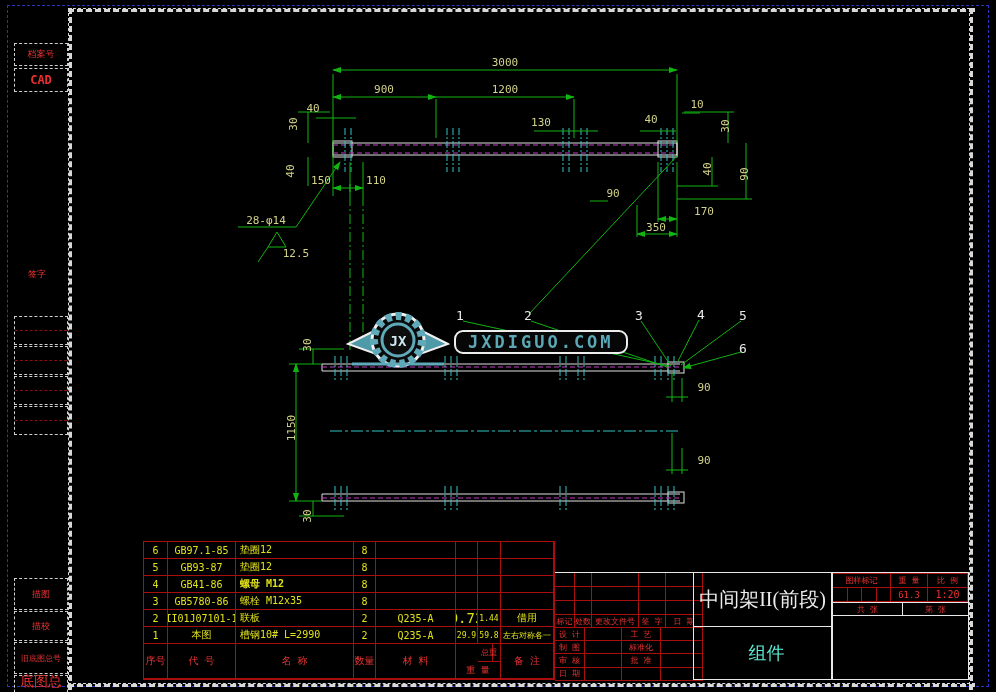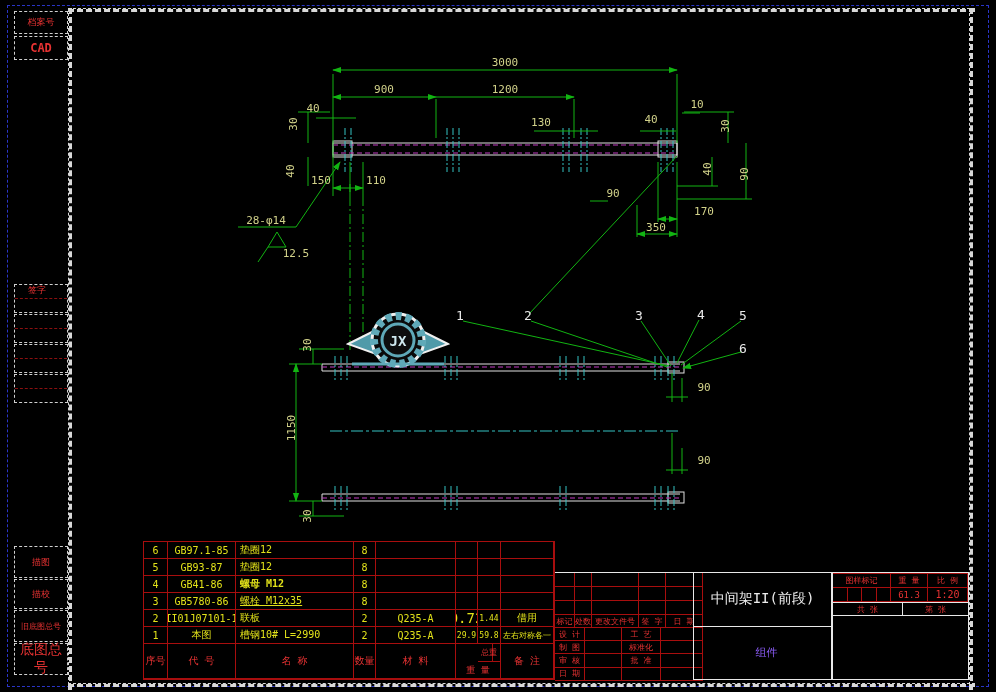--- a/index.html
+++ b/index.html
@@ -5,21 +5,21 @@
   html,body{margin:0;padding:0;background:#000;}
   body{width:996px;height:692px;position:relative;overflow:hidden;
        font-family:"DejaVu Sans Mono","DejaVu Sans",monospace;}
   .abs{position:absolute;}
   
   .blue-frame{left:7px;top:5px;width:980px;height:680px;border:1px dashed #2a35c8;}
   .wdash{border-color:#d8d8d8;border-style:dashed;}
   .vline{width:0;border-left-width:1px;}
   .hline{height:0;border-top-width:1px;}
   
-  .mbox{border:1px dashed #cfcfcf;color:#e63232;display:flex;align-items:center;justify-content:center;text-align:center;}
+  .mbox{border:1px dashed #cfcfcf;color:#e63232;display:flex;align-items:center;justify-content:center;text-align:center;margin-top:32px;}
   .rsep{border-top:1px dashed #8a1010;}
   .redtext{color:#e63232;}
   
   .grid{display:grid;box-sizing:border-box;}
   .cell{box-sizing:border-box;border-right:1px solid #a80e0e;border-bottom:1px solid #a80e0e;
         display:flex;align-items:center;justify-content:center;overflow:hidden;white-space:nowrap;}
   .bom{left:143px;top:541px;width:412px;height:139px;border:1px solid #a80e0e;
        grid-template-columns:24px 68px 118px 22px 80px 22px 23px 1fr;
        grid-template-rows:repeat(6,17px) 1fr;}
   .bom .y{color:#e2e21a;font-size:10px;}
@@ -45,21 +45,21 @@
 <div class="abs wdash vline" style="left:969px;top:8px;height:676px;"></div>
 <div class="abs wdash hline" style="left:68px;top:8px;width:901px;"></div>
 <div class="abs wdash hline" style="left:68px;top:683px;width:901px;"></div>
 
 <div class="abs mbox" style="left:14px;top:11px;width:52px;height:21px;font-size:9px;">
   <span>档案号</span>
 </div>
 <div class="abs mbox" style="left:14px;top:36px;width:52px;height:22px;font-size:12px;font-weight:bold;">
   <span>CAD</span>
 </div>
-<div class="abs redtext" style="left:28px;top:284px;font-size:9px;">签字</div>
+<div class="abs redtext" style="left:28px;top:268px;font-size:9px;">签字</div>
 <div class="abs mbox" style="left:14px;top:284px;width:52px;height:27px;">
     <div class="rsep" style="width:100%;"></div>
   </div>
 <div class="abs mbox" style="left:14px;top:314px;width:52px;height:27px;">
     <div class="rsep" style="width:100%;"></div>
   </div>
 <div class="abs mbox" style="left:14px;top:344px;width:52px;height:27px;">
     <div class="rsep" style="width:100%;"></div>
   </div>
 <div class="abs mbox" style="left:14px;top:374px;width:52px;height:27px;">
@@ -258,20 +258,21 @@
   <svg width="104" height="80" viewBox="0 0 104 80">
     <polygon points="2,42 34,26 40,46 30,52" fill="#4f9aa9" stroke="#f0f0f0" stroke-width="2"></polygon>
     <polygon points="102,42 70,26 64,46 74,52" fill="#4f9aa9" stroke="#f0f0f0" stroke-width="2"></polygon>
     <circle cx="52" cy="38" r="26" fill="#0a0a0a" stroke="#f0f0f0" stroke-width="3"></circle>
     <circle cx="52" cy="38" r="24" fill="none" stroke="#5fa9b8" stroke-width="8" stroke-dasharray="6,4"></circle>
     <circle cx="52" cy="38" r="16" fill="#0d0d0d" stroke="#5fa9b8" stroke-width="3"></circle>
     <text x="52" y="44" text-anchor="middle" fill="#cfe8ee" font-size="14" font-weight="bold" font-family="DejaVu Sans Mono, monospace">JX</text>
     <line x1="6" y1="62" x2="98" y2="62" stroke="#5fa9b8" stroke-width="3"></line>
   </svg>
   <div style="display:flex;flex-direction:column;align-items:center;margin-left:4px;">
+    <div class="wm-site">JXDIGUO.COM</div>
   </div>
 </div>
 
 <div class="abs grid bom tb-red">
 
   <div class="cell y">6</div>
   <div class="cell y">GB97.1-85</div>
   <div class="cell y" style="justify-content:flex-start;padding-left:4px;">垫圈12</div>
   <div class="cell y">8</div>
   <div class="cell y"></div>
@@ -292,21 +293,21 @@
   <div class="cell y">GB41-86</div>
   <div class="cell y" style="justify-content:flex-start;padding-left:4px;font-weight:bold;">螺母 M12</div>
   <div class="cell y">8</div>
   <div class="cell y"></div>
   <div class="cell y"></div>
   <div class="cell y"></div>
   <div class="cell y"></div>
 
   <div class="cell y">3</div>
   <div class="cell y">GB5780-86</div>
-  <div class="cell y" style="justify-content:flex-start;padding-left:4px;text-decoration:underline;">螺栓 M12x35</div>
+  <div class="cell y" style="justify-content:flex-start;padding-left:4px;">螺栓 M12x35</div>
   <div class="cell y">8</div>
   <div class="cell y"></div>
   <div class="cell y"></div>
   <div class="cell y"></div>
   <div class="cell y"></div>
 
   <div class="cell y">2</div>
   <div class="cell y">II01J07101-1</div>
   <div class="cell y" style="justify-content:flex-start;padding-left:4px;">联板</div>
   <div class="cell y">2</div>
@@ -376,22 +377,22 @@
     <div class="cell small-red">批  准</div>
     <div class="cell"></div>
     <div class="cell small-red">日 期</div>
     <div class="cell"></div>
     <div class="cell small-red"></div>
     <div class="cell"></div>
   </div>
 </div>
 
 <div class="abs white-box" style="left:693px;top:572px;width:139px;height:108px;display:flex;flex-direction:column;">
-  <div style="flex:1;display:flex;align-items:center;justify-content:center;color:#ececec;font-size:14px;border-bottom:1px solid #e8e8e8;">中间架II(前段)</div>
-  <div style="flex:1;display:flex;align-items:center;justify-content:center;color:#8b5cf6;font-size:11px;margin-left:8px;">组件</div>
+  <div style="flex:1;display:flex;align-items:center;justify-content:center;color:#ececec;font-size:20px;border-bottom:1px solid #e8e8e8;font-family:Liberation Serif, serif;">中间架II(前段)</div>
+  <div style="flex:1;display:flex;align-items:center;justify-content:center;color:#5eead4;font-size:18px;margin-left:8px;">组件</div>
 </div>
 
 <div class="abs white-box" style="left:832px;top:572px;width:137px;height:108px;display:flex;flex-direction:column;box-sizing:border-box;">
   <div class="grid tb-red" style="grid-template-columns:58px 37px 1fr;grid-template-rows:14px 14px;border-top:1px solid #a80e0e;">
     <div class="cell small-red">图样标记</div>
     <div class="cell small-red">重 量</div>
     <div class="cell small-red">比 例</div>
     <div style="display:grid;grid-template-columns:repeat(4,1fr);">
       <div class="cell"></div>
         <div class="cell"></div>

